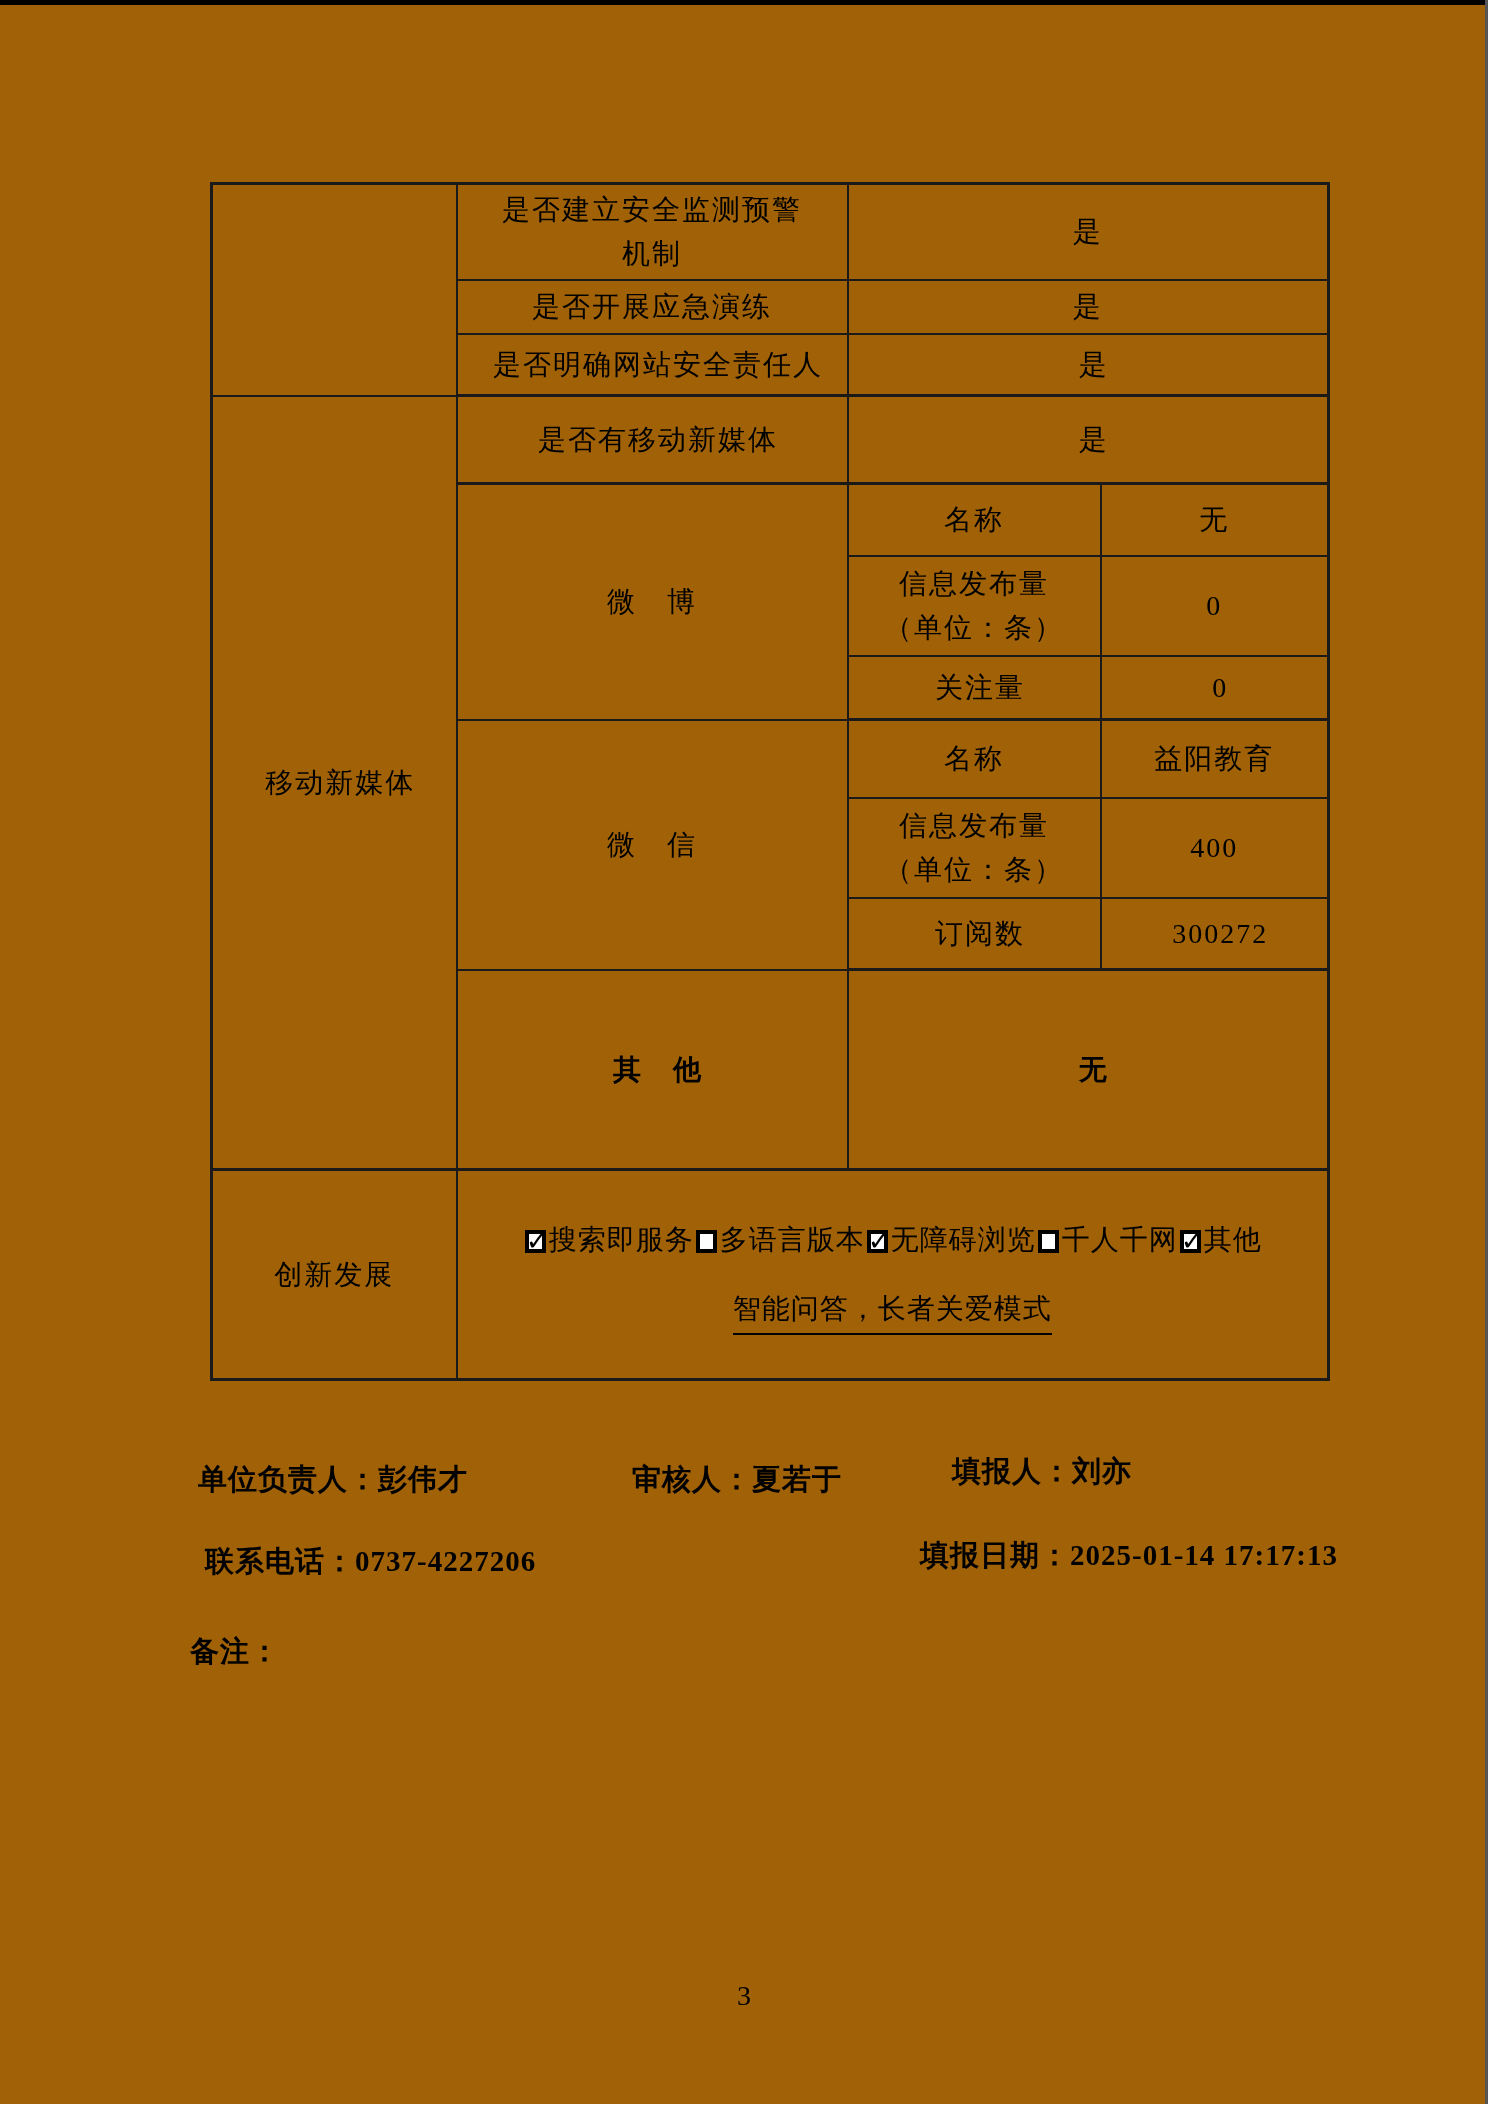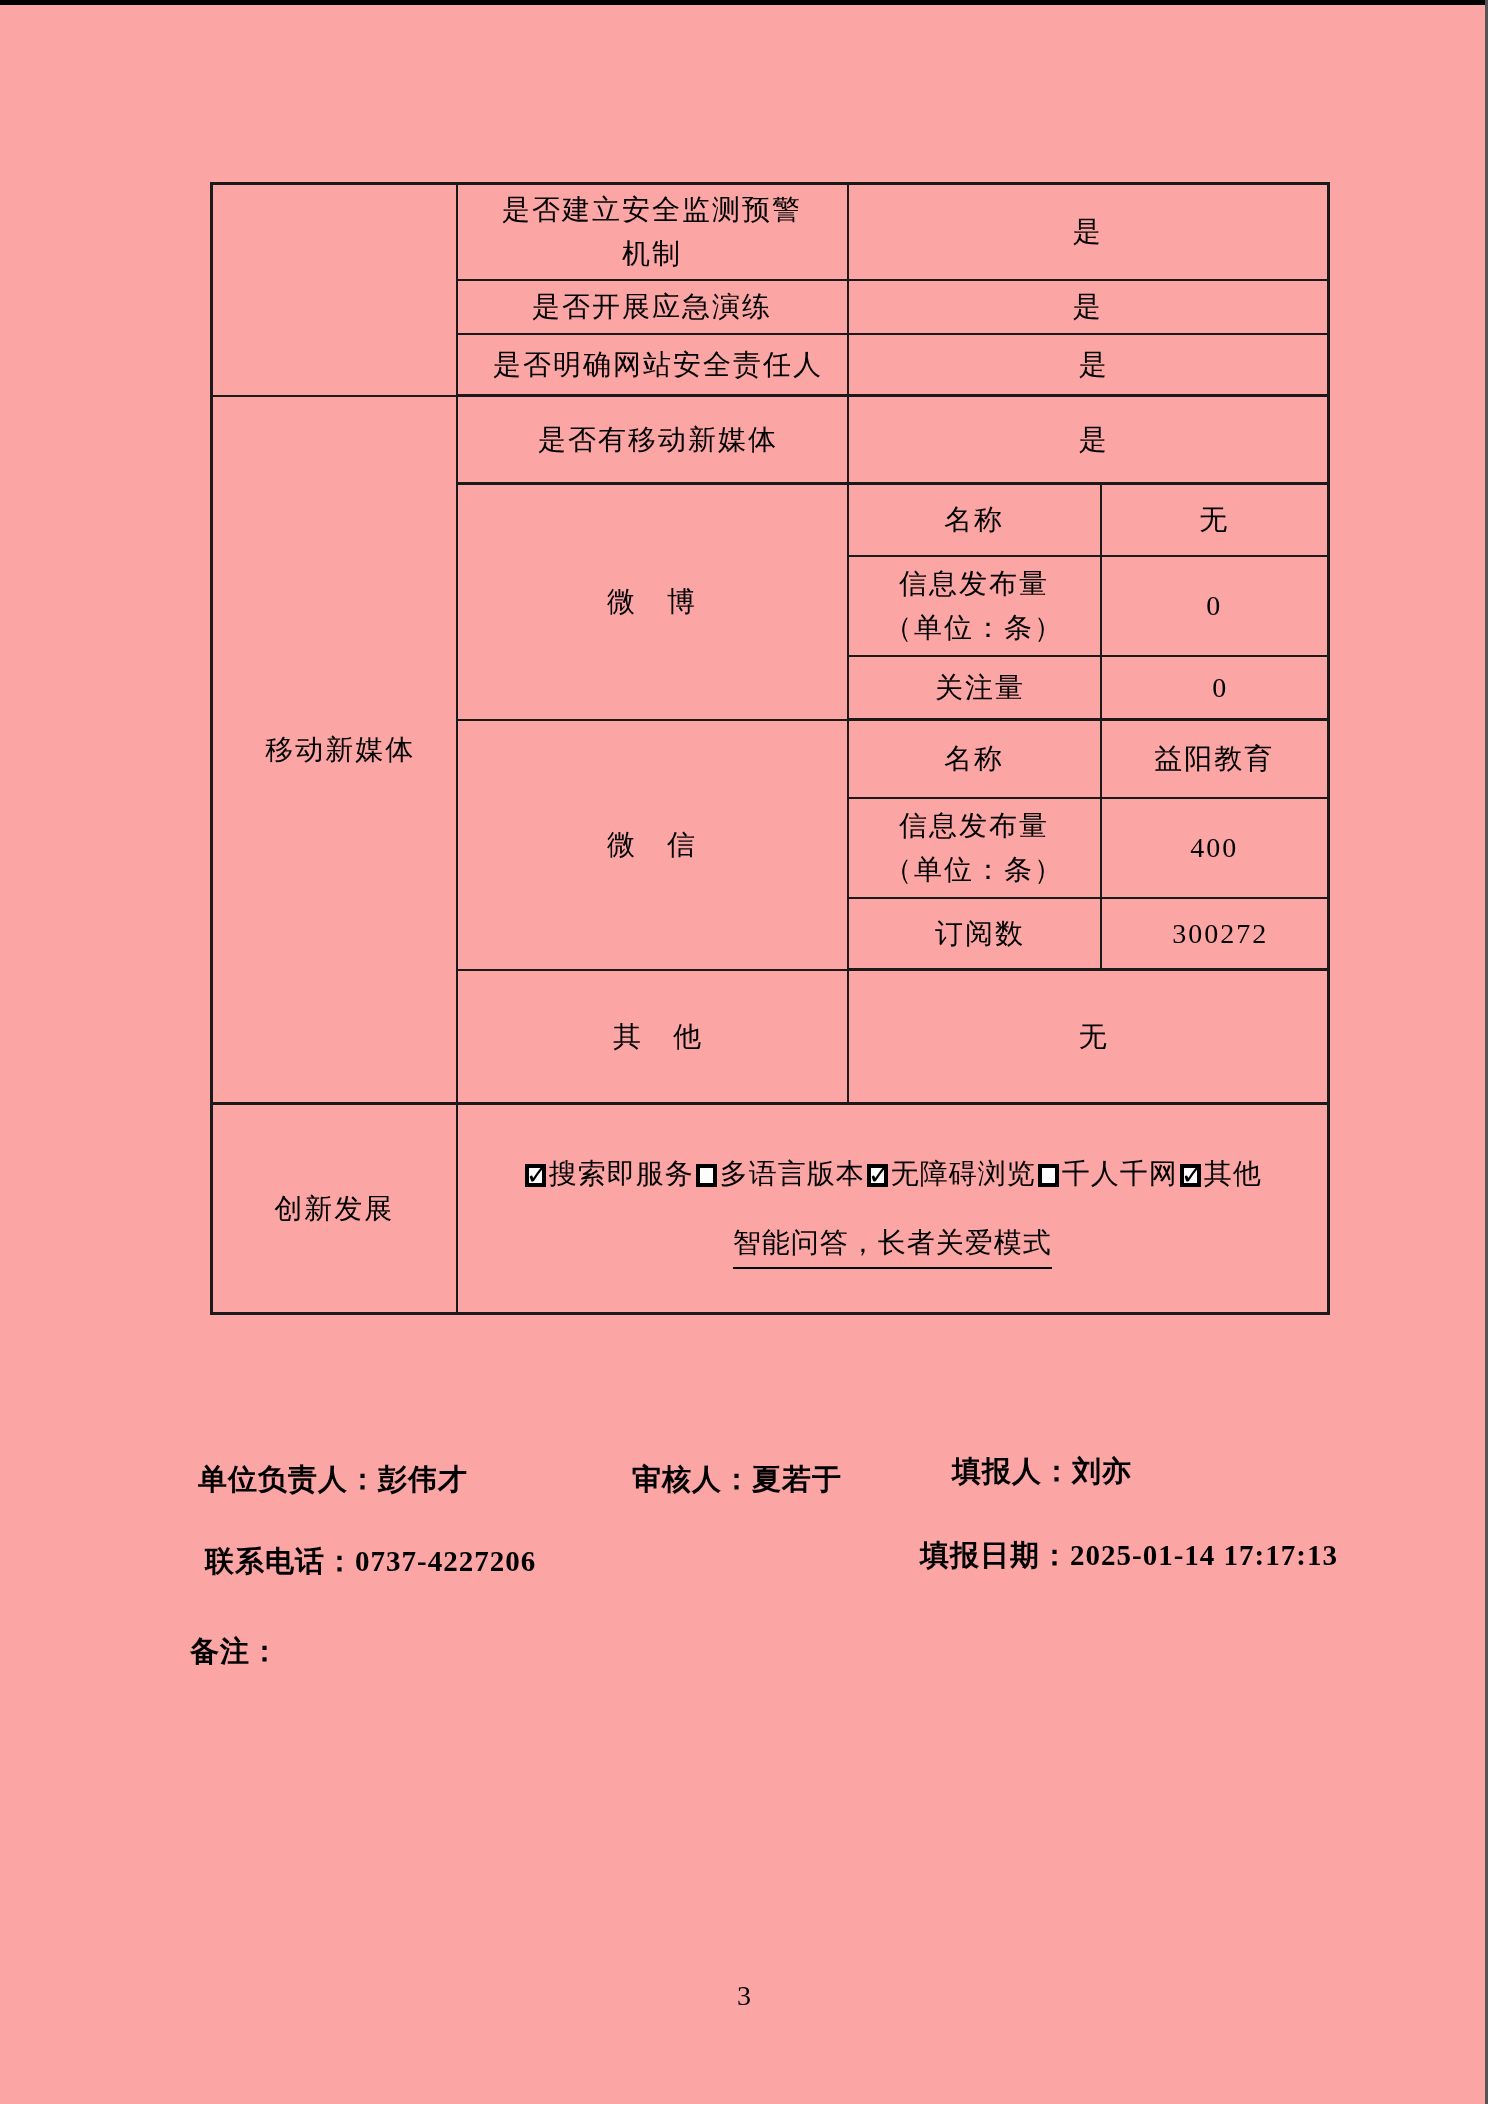--- a/index.html
+++ b/index.html
@@ -1,21 +1,21 @@
 <!DOCTYPE html>
 <html><head>
 <meta charset="utf-8">
 <style>
   * { margin: 0; padding: 0; box-sizing: border-box; }
   html, body { background: #e8e8e8; }
   .page {
     position: relative;
     width: 1488px;
     height: 2104px;
-    background: #fca5a5;
+    background: #a16207;
     font-family: "Liberation Serif", "DejaVu Serif", serif;
     color: #000000;
     overflow: hidden;
   }
   .top-edge {
     position: absolute; top: 0; left: 0;
     width: 100%; height: 5px; background: #000000;
   }
   .right-edge {
     position: absolute; top: 0; right: 0;
@@ -45,21 +45,21 @@
   tr.r1 > td { height: 96px; }
   tr.r2 > td { height: 54px; }
   tr.r3 > td { height: 62px; }
   tr.r4 > td { height: 88px; }
   tr.r5 > td { height: 72px; }
   tr.r6 > td { height: 100px; }
   tr.r7 > td { height: 64px; }
   tr.r8 > td { height: 78px; }
   tr.r9 > td { height: 100px; }
   tr.r10 > td { height: 72px; margin-top: 16px; }
-  tr.r11 > td { height: 134px; }
+  tr.r11 > td { height: 200px; font-weight: bold; }
   tr.r12 > td { height: 210px; }
 
   td.innovation-content {
     text-align: left;
     padding-left: 62px;
     padding-right: 24px;
     letter-spacing: 1px;
   }
   .cb-line { line-height: 52px; white-space: nowrap; }
   .cb-item { white-space: nowrap; }

